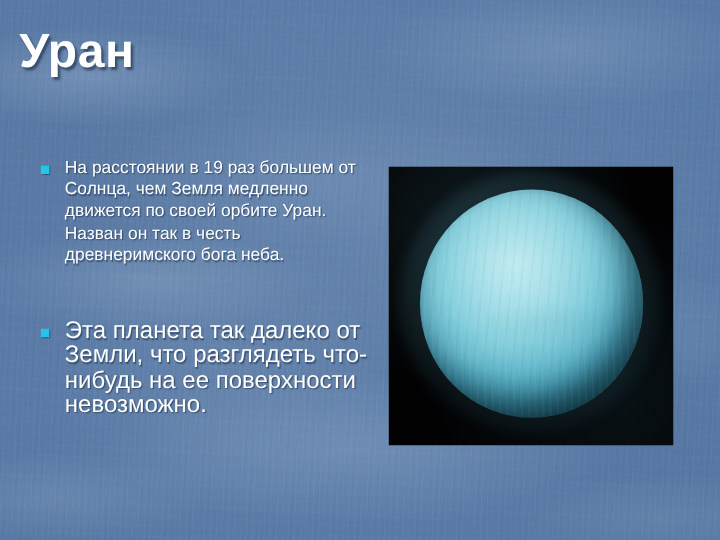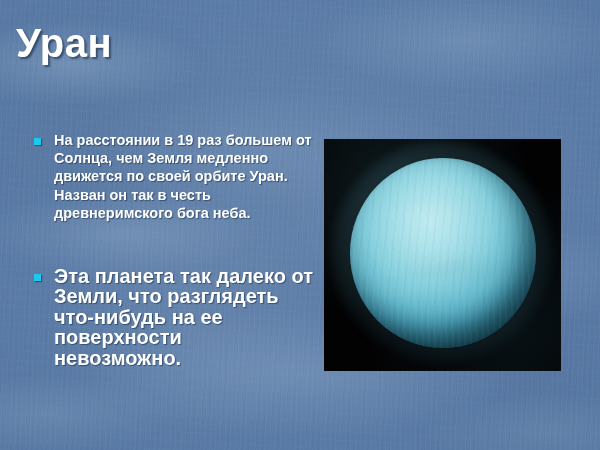--- a/index.html
+++ b/index.html
@@ -75,21 +75,20 @@
     line-height: 1.05;
     text-shadow: 2px 2px 2px rgba(24,40,64,0.62);
     white-space: nowrap;
   }
 
   
   .bullet {
     position: absolute;
     display: flex;
     align-items: flex-start;
-    font-weight: bold;
   }
   #bullet-1 { left: 34px; top: 131px; width: 278px; }
   #bullet-2 { left: 34px; top: 266px; width: 280px; }
 
   .marker {
     flex: 0 0 auto;
     width: 7px;
     height: 7px;
     background: #1ec8ea;
     box-shadow: 1px 1px 1px rgba(20,38,62,0.55);

